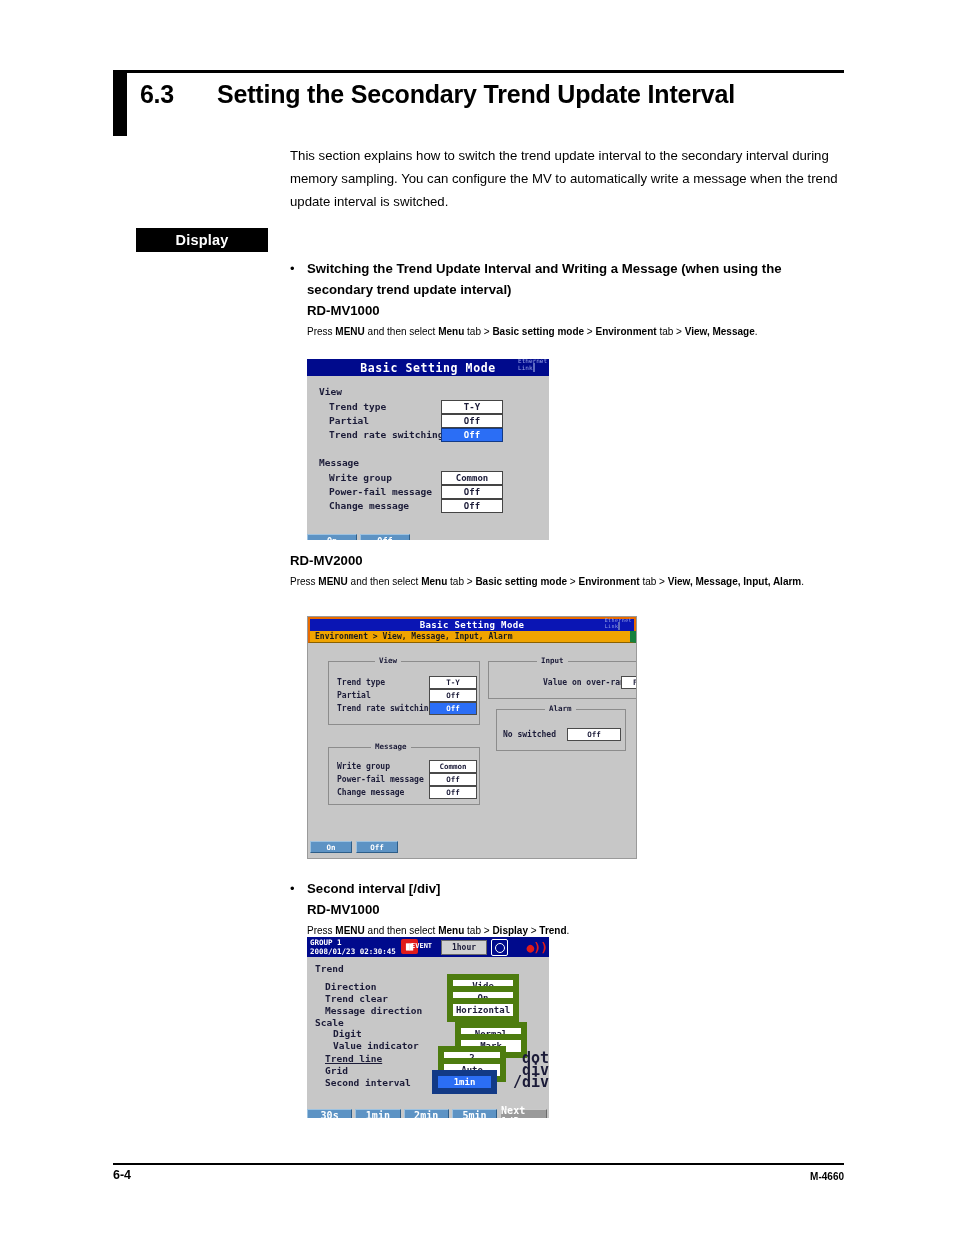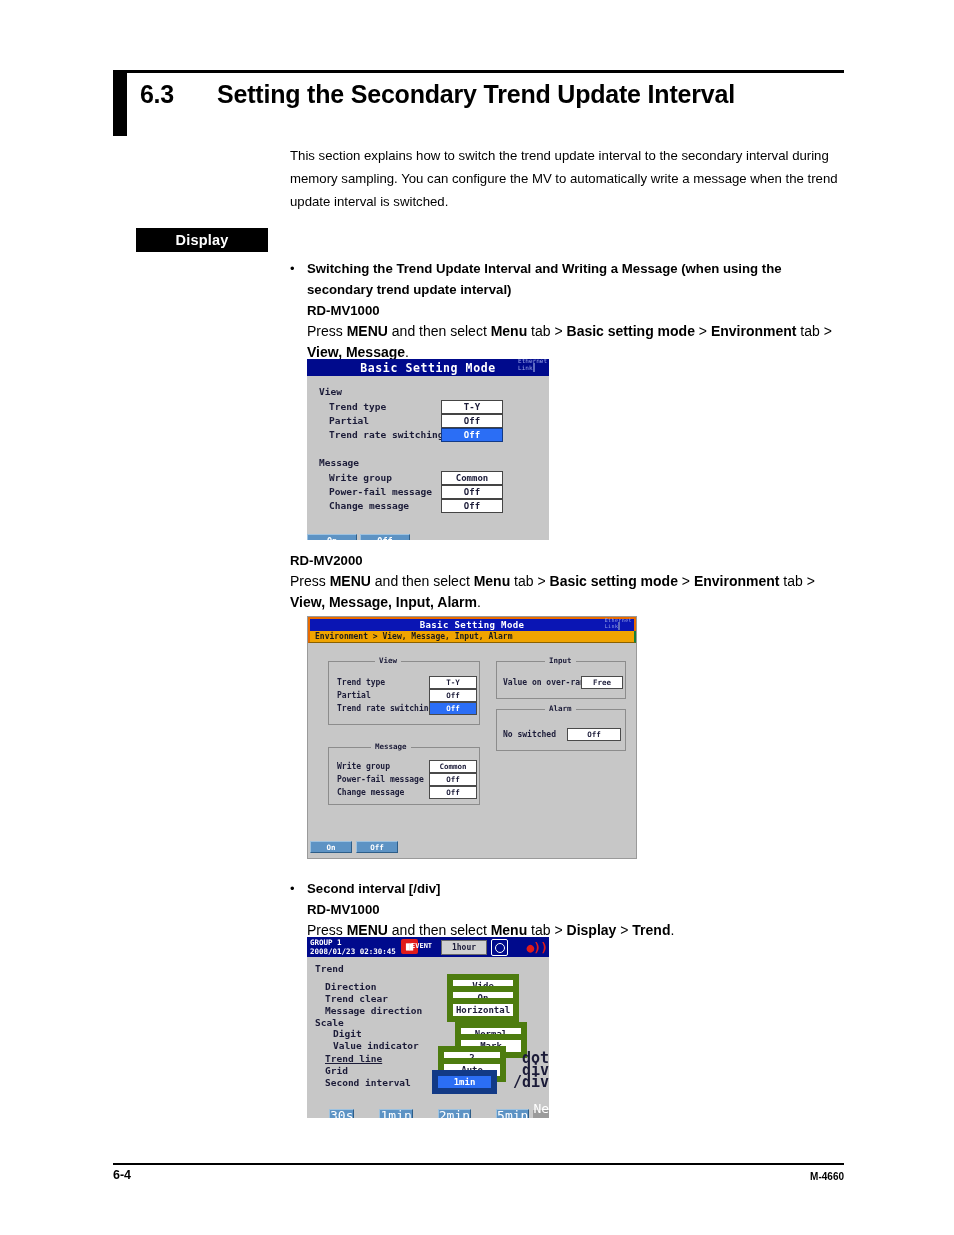--- a/index.html
+++ b/index.html
@@ -115,21 +115,21 @@
     font-weight: bold;
     line-height: 21px;
   }
   .model {
     font-size: 13.2px;
     font-weight: bold;
     line-height: 21px;
     margin-left: 17px;
   }
   .path {
-    font-size: 14px;
+    font-size: 10px;
     line-height: 21px;
     margin-left: 17px;
   }
   .path b { font-weight: bold; }
 
   
   .dev1 {
     position: absolute;
     left: 307px; top: 359px;
     width: 242px; height: 181px;
@@ -256,21 +256,21 @@
     color: #9aa6e8;
     font-size: 5px;
     line-height: 5.5px;
     font-weight: normal;
   }
   .eth2-box { width: 10px; height: 5px; border: 1px solid #5f6bbf; }
   .dev2-crumb {
     height: 12px;
     background: #f0a400;
     border-left: 2px solid #e86b00;
-    border-right: 2px solid #15803d;
+    border-right: 6px solid #15803d;
     border-bottom: 1px solid #8a6000;
     color: #1b1b1b;
     font-size: 8px;
     font-weight: bold;
     display: flex;
     align-items: center;
     padding-left: 5px;
     box-sizing: border-box;
   }
   .dev2-body { position: relative; height: 213px; }
@@ -421,22 +421,22 @@
   .d3val.sel { background: #2b6ef5; color: #ffffff; border-color: #123a86; }
   .d3unit { font-size: 15px; color: #1b1b38; font-weight: bold; padding-left: 16px; }
   .dev3-foot { position: absolute; left: 0; bottom: 2px; display: flex; gap: 3px; width: 242px; }
   .softkey3 {
     width: 53px; height: 11px;
     background: #5d93c4;
     border-top: 1px solid #9dc2e0;
     border-left: 1px solid #9dc2e0;
     border-right: 1px solid #2d5d88;
     border-bottom: 1px solid #2d5d88;
-    color: #ffffff; font-size: 13px; font-weight: normal;
-    display: flex; align-items: center; justify-content: center; margin-left: 22px;
+    color: #ffffff; font-size: 10px; font-weight: bold;
+    display: flex; align-items: center; justify-content: center;
   }
   .softkey3.next {
     background: #9a9a9a;
     border-top-color: #c9c9c9;
     border-left-color: #c9c9c9;
     border-right-color: #6b6b6b;
     border-bottom-color: #6b6b6b;
     margin-left: auto;
     margin-right: 2px;
     width: 55px;
@@ -577,21 +577,21 @@
             <span class="d2lab" style="width:92px;">Power-fail message</span>
             <span class="d2val" style="width:46px;">Off</span>
           </div>
           <div class="d2row">
             <span class="d2lab" style="width:92px;">Change message</span>
             <span class="d2val" style="width:46px;">Off</span>
           </div>
         </div>
       </div>
 
-      <div class="grpbox" style="left:188px; top:18px; width:128px; height:36px;">
+      <div class="grpbox" style="left:180px; top:18px; width:128px; height:36px;padding-left:48px;">
         <span class="grpbox-title" style="left:48px;">Input</span>
         <div style="padding:14px 0 0 6px;">
           <div class="d2row">
             <span class="d2lab" style="width:78px;">Value on over-range</span>
             <span class="d2val" style="width:40px;">Free</span>
           </div>
         </div>
       </div>
 
       <div class="grpbox" style="left:188px; top:66px; width:128px; height:40px;">

